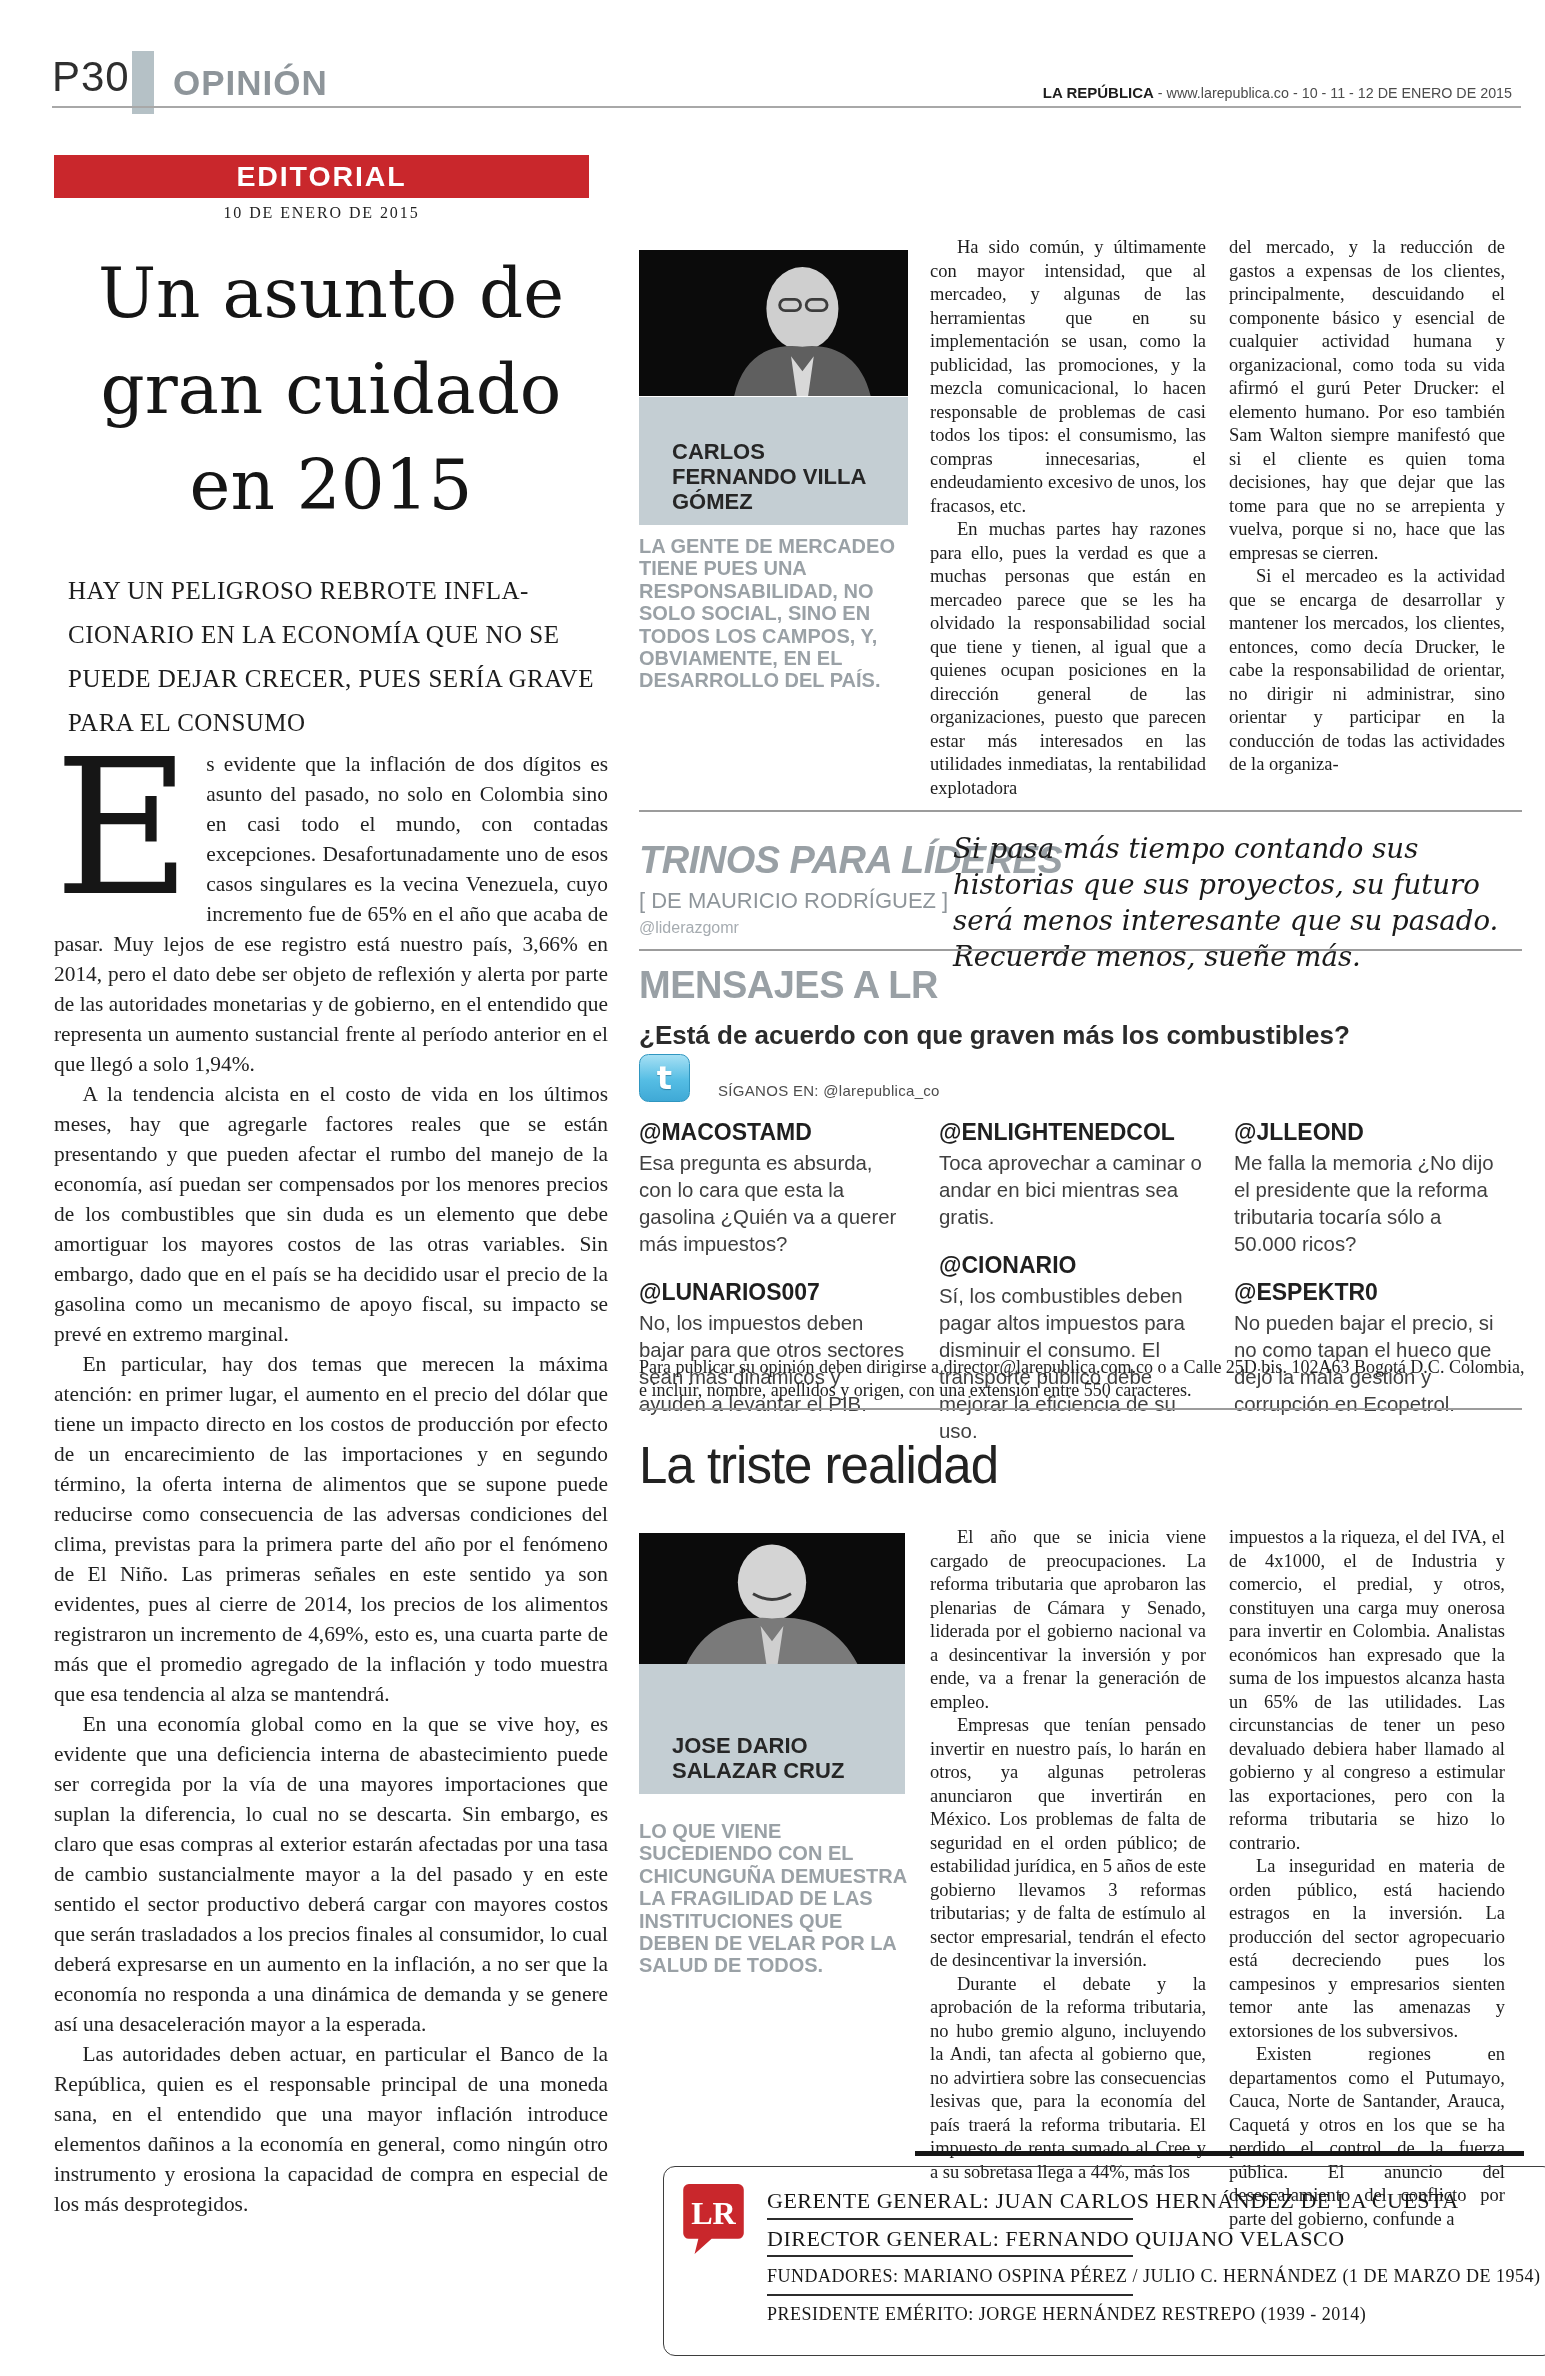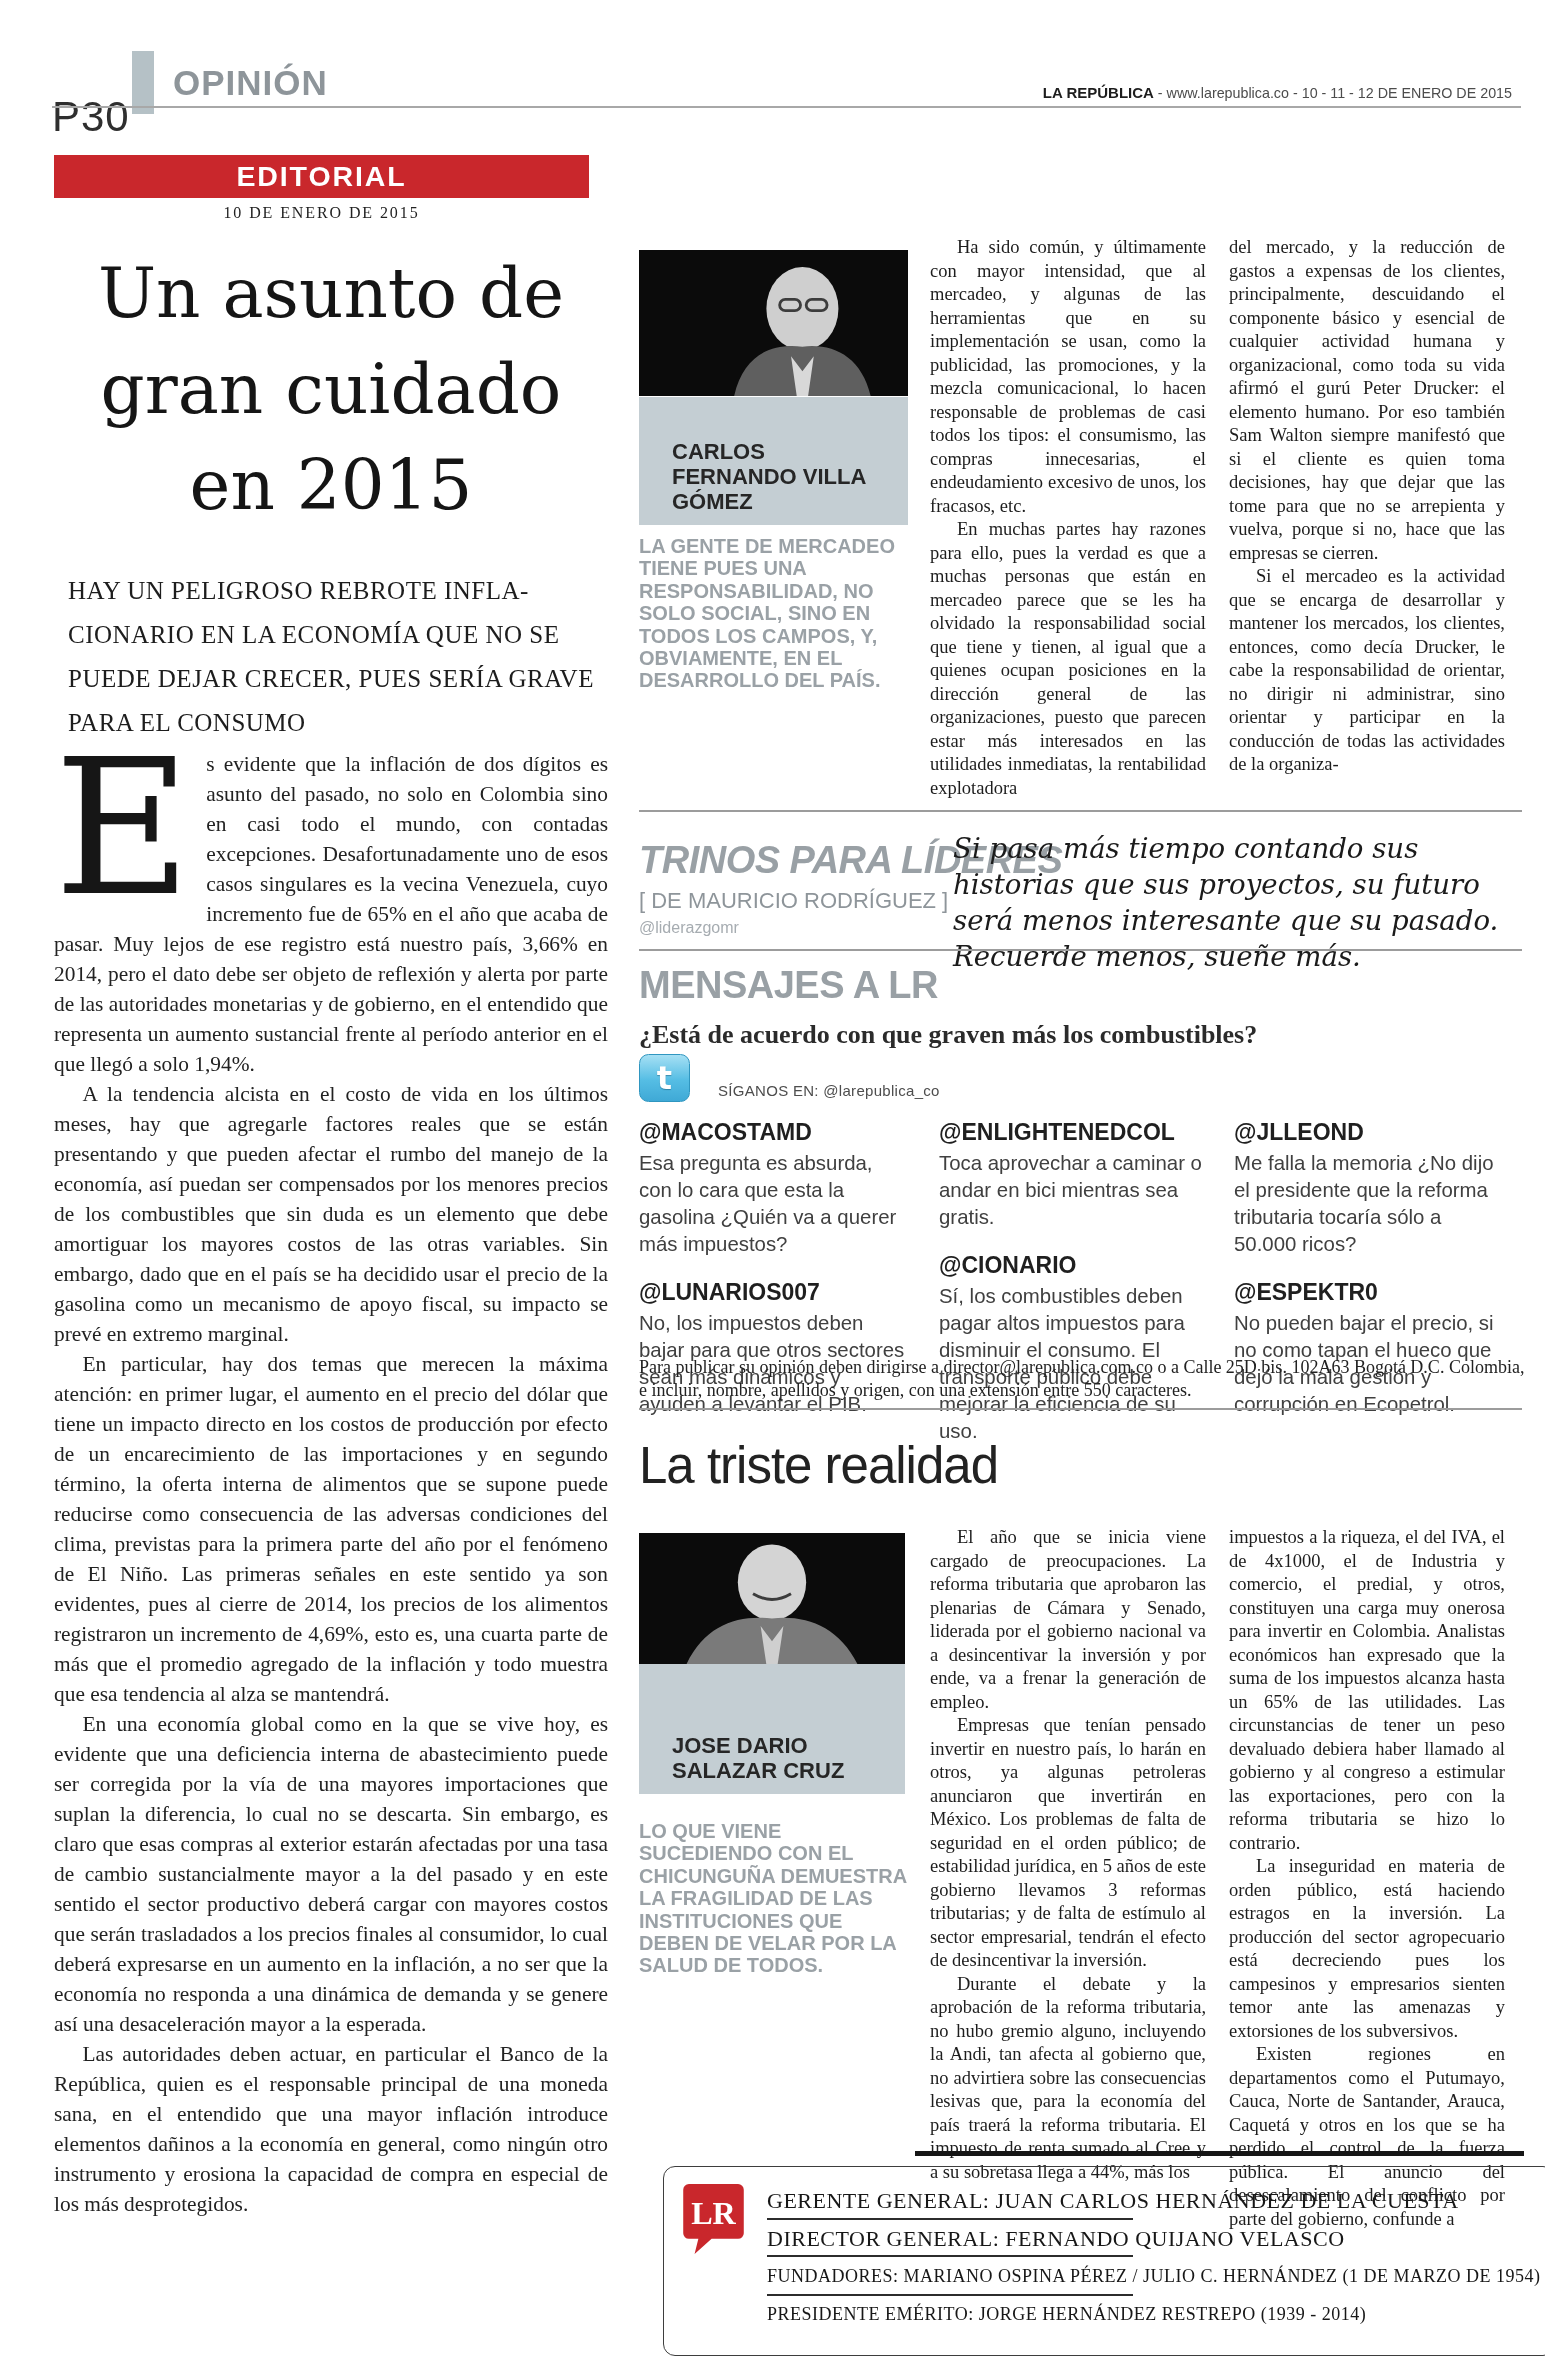--- a/index.html
+++ b/index.html
@@ -1,21 +1,21 @@
 <!DOCTYPE html>
 <html style="font-size:15px"><head>
 <meta charset="utf-8">
 <style>
   html,body{margin:0;padding:0;background:#e8e8e8;}
   .page{position:relative;width:1546px;height:2377px;background:#ffffff;
         font-family:"Liberation Serif",serif;color:#1c1c1c;overflow:hidden;}
   .abs{position:absolute;}
 
   
-  .p30{left:52px;top:53px;font-family:"Liberation Sans",sans-serif;font-size:42px;font-weight:300;color:#2f2f2f;letter-spacing:1px;margin-top:40px;}
+  .p30{left:52px;top:53px;font-family:"Liberation Sans",sans-serif;font-size:42px;font-weight:300;color:#2f2f2f;letter-spacing:1px;}
   .hbar{left:132px;top:51px;width:22px;height:63px;background:#b5c1c6;}
   .opinion{left:173px;top:63px;font-family:"Liberation Sans",sans-serif;font-size:35px;font-weight:bold;color:#8e959a;letter-spacing:1px;}
   .masthead{left:639px;top:84px;width:873px;text-align:right;font-family:"Liberation Sans",sans-serif;font-size:14.3px;color:#4c4c4c;}
   .masthead b{color:#1d1d1d;font-size:15px;}
   .header-rule{left:52px;top:106px;width:1469px;height:1.9px;background:#a8a8a8;}
 
   
   .ed-banner{left:54px;top:155px;width:535px;height:43px;background:#c9272c;
              color:#fff;font-family:"Liberation Sans",sans-serif;font-weight:bold;
              font-size:28.5px;letter-spacing:1.9px;text-align:center;line-height:43px;}
@@ -44,21 +44,21 @@
   .thin-rule{height:1.9px;background:#9c9c9c;}
 
   
   .gray-head{font-family:"Liberation Sans",sans-serif;font-weight:bold;font-size:38px;
              letter-spacing:-0.5px;color:#99a0a5;}
   .trinos-by{font-family:"Liberation Sans",sans-serif;font-size:22px;color:#8e959a;}
   .trinos-handle{font-family:"Liberation Sans",sans-serif;font-size:16px;color:#a6acb1;}
   .trinos-quote{font-family:"DejaVu Serif",serif;font-style:italic;font-size:27.6px;line-height:36px;color:#1b1b1b;}
 
   
-  .question{font-family:Liberation Serif, serif;font-weight:bold;font-size:26px;color:#2b2b2b;}
+  .question{font-family:Liberation Sans, sans-serif;font-weight:bold;font-size:26px;color:#2b2b2b;}
   .twicon{width:49px;height:46px;border-radius:9.5px;
           background:linear-gradient(180deg,#a6e0f4 0%,#55bde4 55%,#3fa9d6 100%);
           border:1px solid #2f96c0;display:flex;align-items:center;justify-content:center;
           color:#fff;font-family:"DejaVu Sans",sans-serif;font-weight:bold;font-size:32px;
           text-shadow:0 1px 1px rgba(0,60,90,.4);}
   .siganos{font-family:"Liberation Sans",sans-serif;font-size:15px;color:#4d4d4d;letter-spacing:0.3px;}
   .tweet-col{width:268px;display:flex;flex-direction:column;gap:21px;}
   .tweet-handle{font-family:"Liberation Sans",sans-serif;font-weight:bold;font-size:23px;color:#1f1f1f;margin:0 0 3.8px 0;}
   .tweet-text{font-family:"Liberation Sans",sans-serif;font-size:20.4px;line-height:27px;color:#404040;margin:0;}
   .pub-note{width:889px;font-size:18px;line-height:23px;color:#222;}

